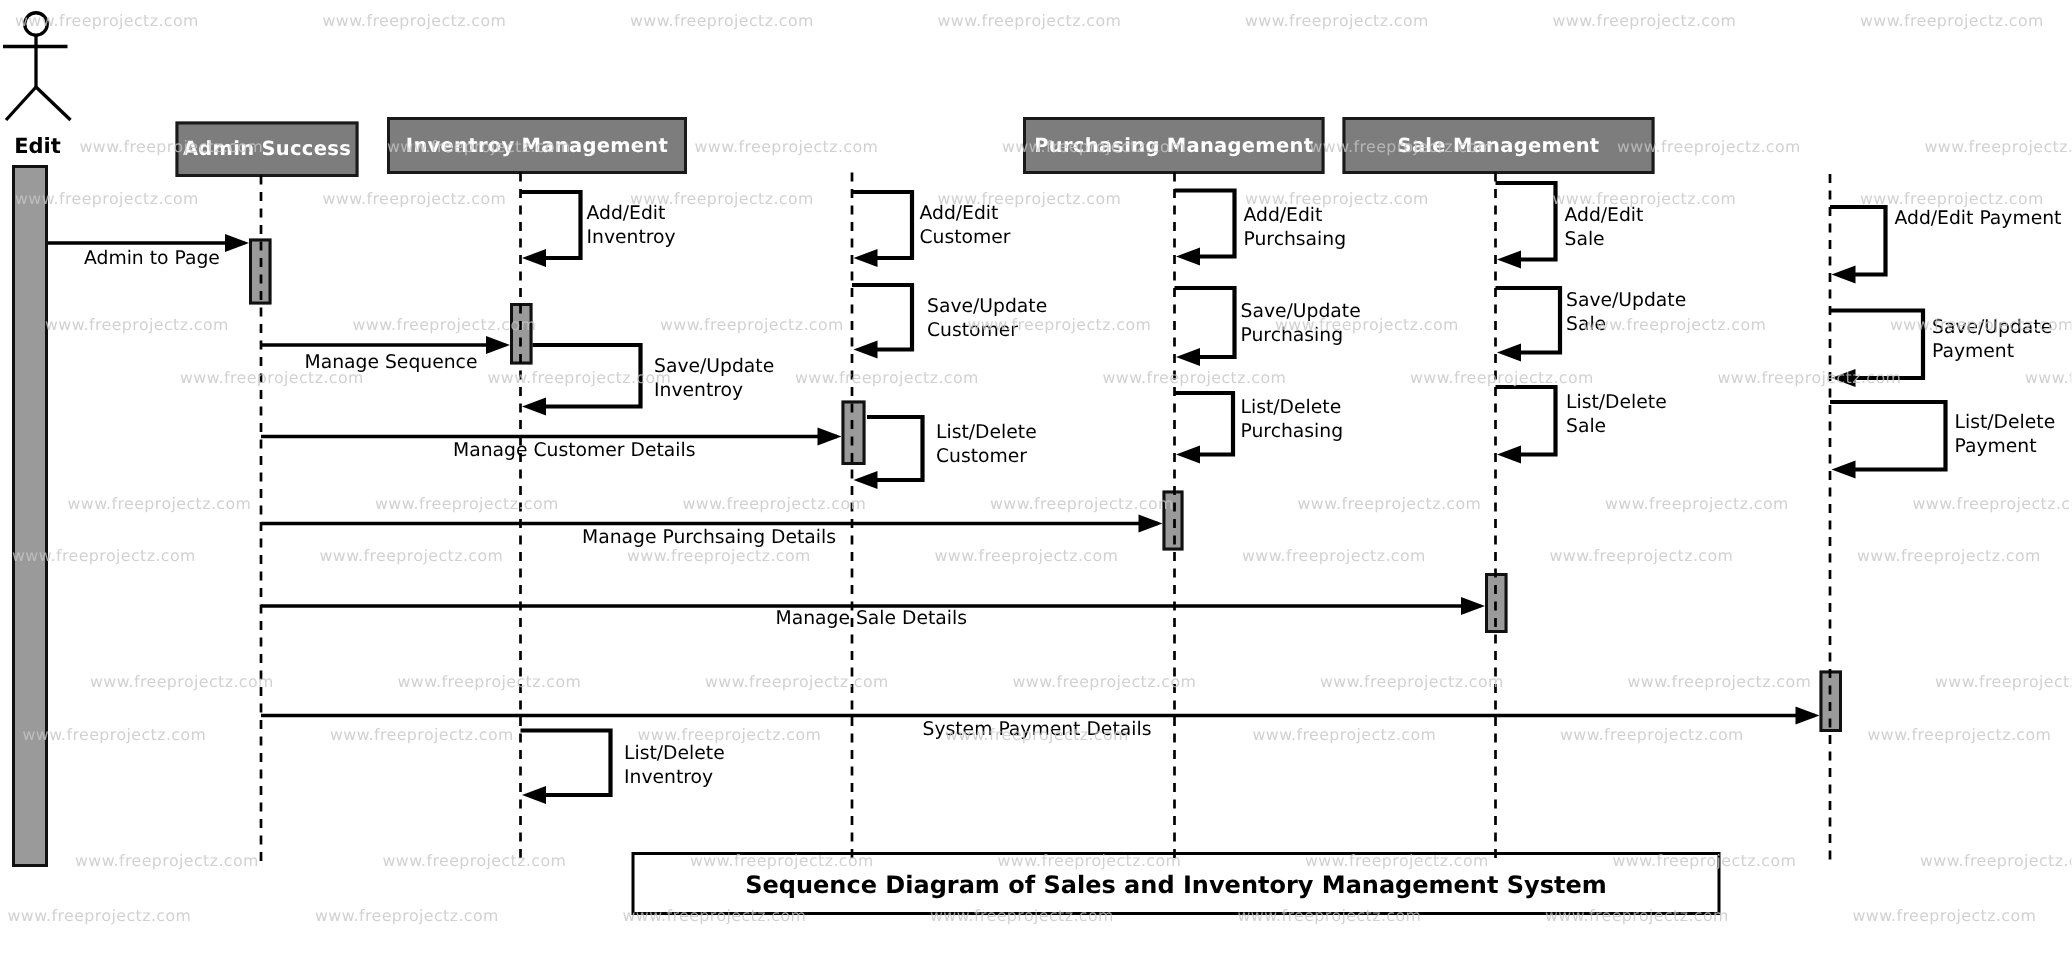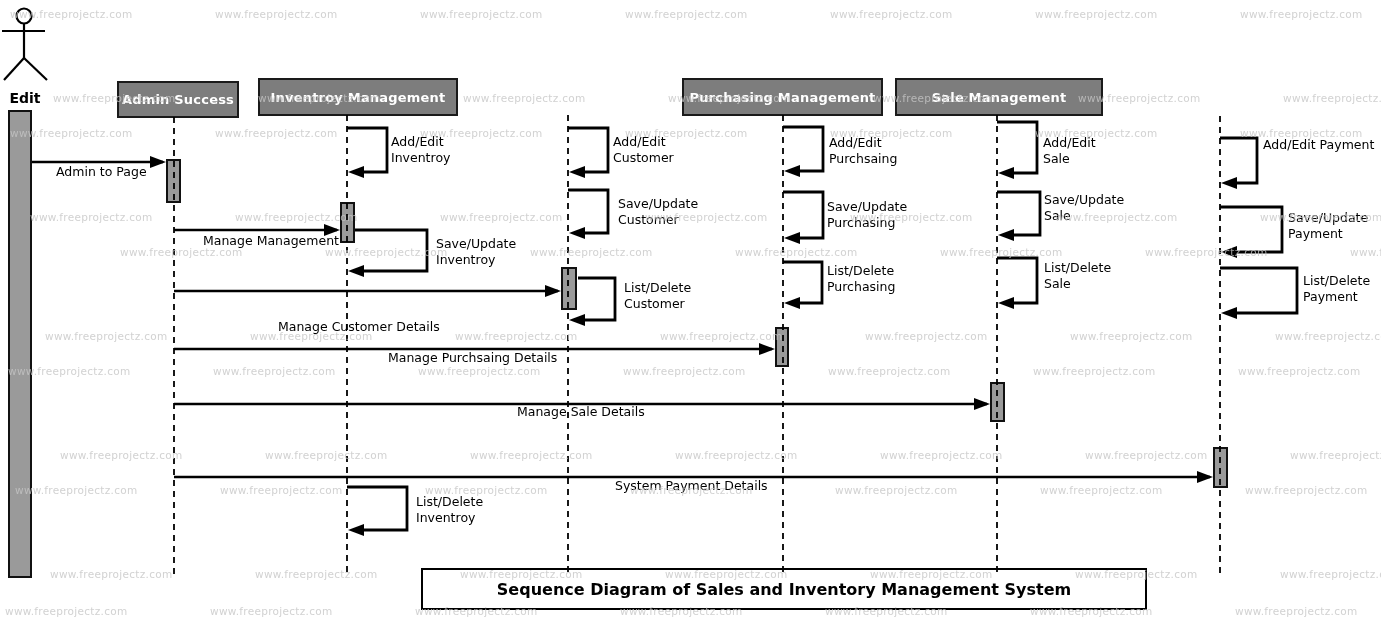--- a/index.html
+++ b/index.html
@@ -106,22 +106,22 @@
       <path d="M 1220 138 H 1257 V 183 H 1233" fill="none" stroke="#000000" stroke-width="2.8"></path>
       <polygon points="1221,183 1237,177 1237,189" fill="#000000"></polygon>
       <path d="M 1220 207 H 1282 V 252 H 1233" fill="none" stroke="#000000" stroke-width="2.8"></path>
       <polygon points="1221,252 1237,246 1237,258" fill="#000000"></polygon>
       <path d="M 1220 268 H 1297 V 313 H 1233" fill="none" stroke="#000000" stroke-width="2.8"></path>
       <polygon points="1221,313 1237,307 1237,319" fill="#000000"></polygon>
     </svg>
   <div id="labels-layer">
     <div class="actor-label" style="left:1px;top:90px;width:48px;text-align:center">Edit</div>
   <div class="msg-label" style="left: 56px; top: 164px;">Admin to Page</div>
-      <div class="msg-label" style="left: 203px; top: 233px;">Manage Management</div>
-      <div class="msg-label" style="left: 278px; top: 292px; margin-top: 27px;">Manage Customer Details</div>
+      <div class="msg-label" style="left: 203px; top: 233px;">Manage Sequence</div>
+      <div class="msg-label" style="left: 302px; top: 292px;">Manage Customer Details</div>
       <div class="msg-label" style="left: 388px; top: 350px;">Manage Purchsaing Details</div>
       <div class="msg-label" style="left: 517px; top: 404px;">Manage Sale Details</div>
       <div class="msg-label" style="left: 615px; top: 478px;">System Payment Details</div>
       <div class="loop-label" style="left: 391px; top: 134px;">Add/Edit
 Inventroy</div>
       <div class="loop-label" style="left: 436px; top: 236px;">Save/Update
 Inventroy</div>
       <div class="loop-label" style="left: 416px; top: 494px;">List/Delete
 Inventroy</div>
       <div class="loop-label" style="left: 613px; top: 134px;">Add/Edit

